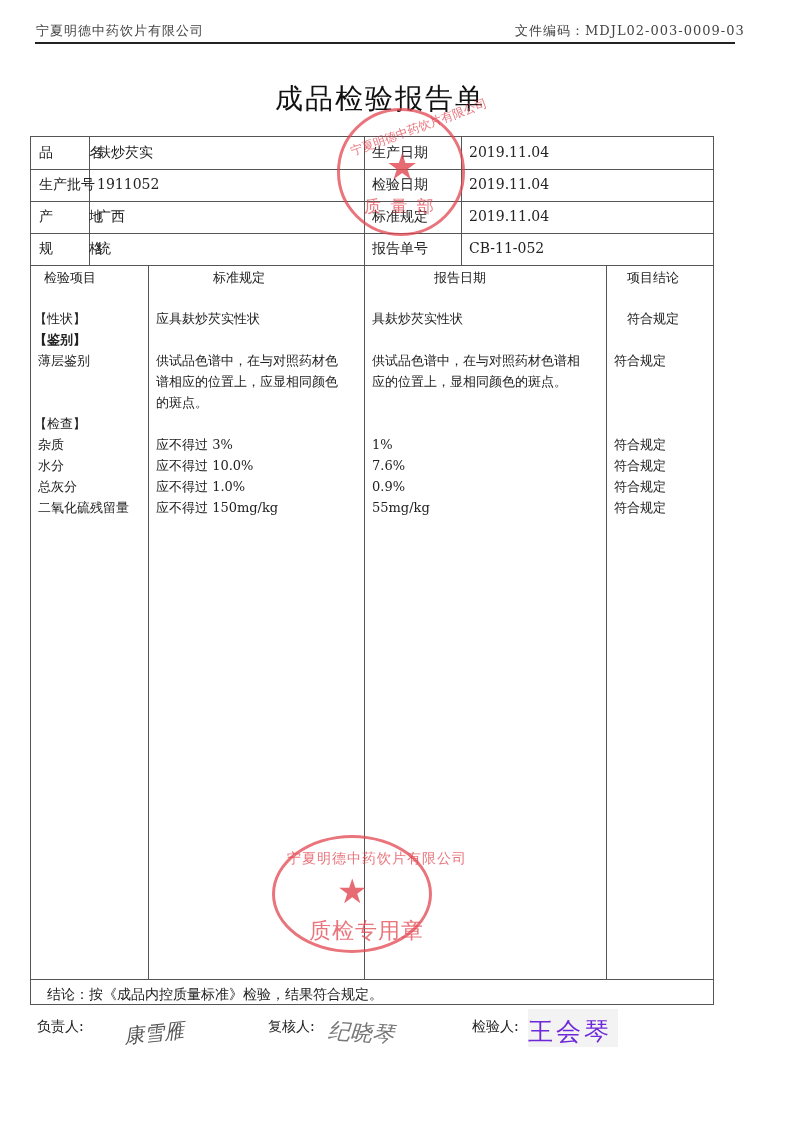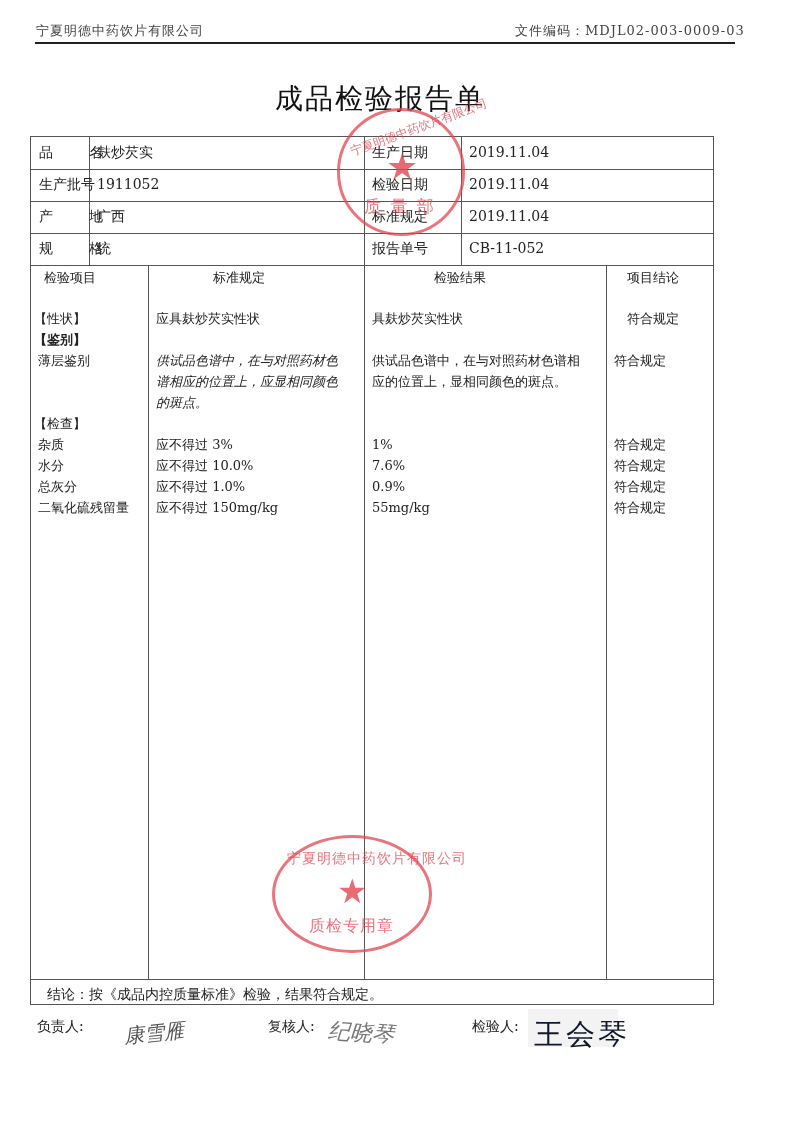--- a/index.html
+++ b/index.html
@@ -79,31 +79,31 @@
         <span>规</span>
         <span>格</span>
       </div>
   </div>
   <div class="cell" style="left:66px; top:103px;">统</div>
   <div class="cell" style="left:341px; top:103px;">报告单号</div>
   <div class="cell" style="left:438px; top:103px;">CB-11-052</div>
 
   <div class="colhdr" style="left:13px; top:132px;">检验项目</div>
   <div class="colhdr" style="left:182px; top:132px;">标准规定</div>
-  <div class="colhdr" style="left:403px; top:132px;">检验结果</div>
+  <div class="colhdr" style="left:403px; top:132px;">报告日期</div>
   <div class="colhdr" style="left:596px; top:132px;">项目结论</div>
 
   <div class="body-text" style="left:3px; top:171px;">【性状】</div>
   <div class="body-text" style="left:125px; top:171px;">应具麸炒芡实性状</div>
   <div class="body-text" style="left:341px; top:171px;">具麸炒芡实性状</div>
   <div class="body-text" style="left:596px; top:171px;">符合规定</div>
 
   <div class="body-text" style="left:3px; top:192px;font-weight:bold;">【鉴别】</div>
   <div class="body-text" style="left:7px; top:213px;">薄层鉴别</div>
-  <div class="body-text" style="left:125px; top:213px;font-style:italic;">
+  <div class="body-text" style="left:125px; top:213px;">
     <div>供试品色谱中，在与对照药材色</div>
     <div>谱相应的位置上，应显相同颜色</div>
     <div>的斑点。</div>
   </div>
   <div class="body-text" style="left:341px; top:213px;">
     <div>供试品色谱中，在与对照药材色谱相</div>
     <div>应的位置上，显相同颜色的斑点。</div>
   </div>
   <div class="body-text" style="left:583px; top:213px;">符合规定</div>
 
@@ -134,25 +134,25 @@
 
 <div class="stamp" style="left:337px; top:108px; width:128px; height:128px;">
   <div class="stamp-text" style="left:8px; top:14px; font-size:12px; transform:rotate(-20deg); width:110px; text-align:center;">宁夏明德中药饮片有限公司</div>
   <div class="star" style="left:46px; top:38px; font-size:36px;">★</div>
   <div class="stamp-text" style="left:24px; top:84px; font-size:17px; letter-spacing:2px;">质 量 部</div>
 </div>
 
 <div class="stamp" style="left:272px; top:835px; width:160px; height:118px;">
   <div class="stamp-text" style="left:12px; top:12px; font-size:14px; width:136px; text-align:center; letter-spacing:1px;">宁夏明德中药饮片有限公司</div>
   <div class="star" style="left:62px; top:36px; font-size:34px;">★</div>
-  <div class="stamp-text" style="left:34px; top:78px; font-size:16px; letter-spacing:1px;">质检专用章</div>
+  <div class="stamp-text" style="left:34px; top:78px; font-size:22px; letter-spacing:1px;">质检专用章</div>
 </div>
 
 <div class="sig-label" style="left:37px; top:1018px;">负责人:</div>
 <div class="sig" style="left:124px; top:1020px; font-size:20px; transform:rotate(-6deg);">康雪雁</div>
 
 <div class="sig-label" style="left:268px; top:1018px;">复核人:</div>
 <div class="sig" style="left:328px; top:1018px; font-size:22px; color:#777; transform:rotate(4deg);">纪晓琴</div>
 
 <div class="sig-label" style="left:472px; top:1018px;">检验人:</div>
 <div class="abs" style="left:528px; top:1009px; width:90px; height:38px; background:#f3f3f3;">
-  <div class="sig" style="left:6px; top:6px; font-size:29px; color:#0f172a; font-style:normal; letter-spacing:3px;">王会琴</div>
+  <div class="sig" style="left:0; top:6px; font-size:25px; color:#6d28d9; font-style:normal; letter-spacing:3px;">王会琴</div>
 </div>
 
 </body></html>

